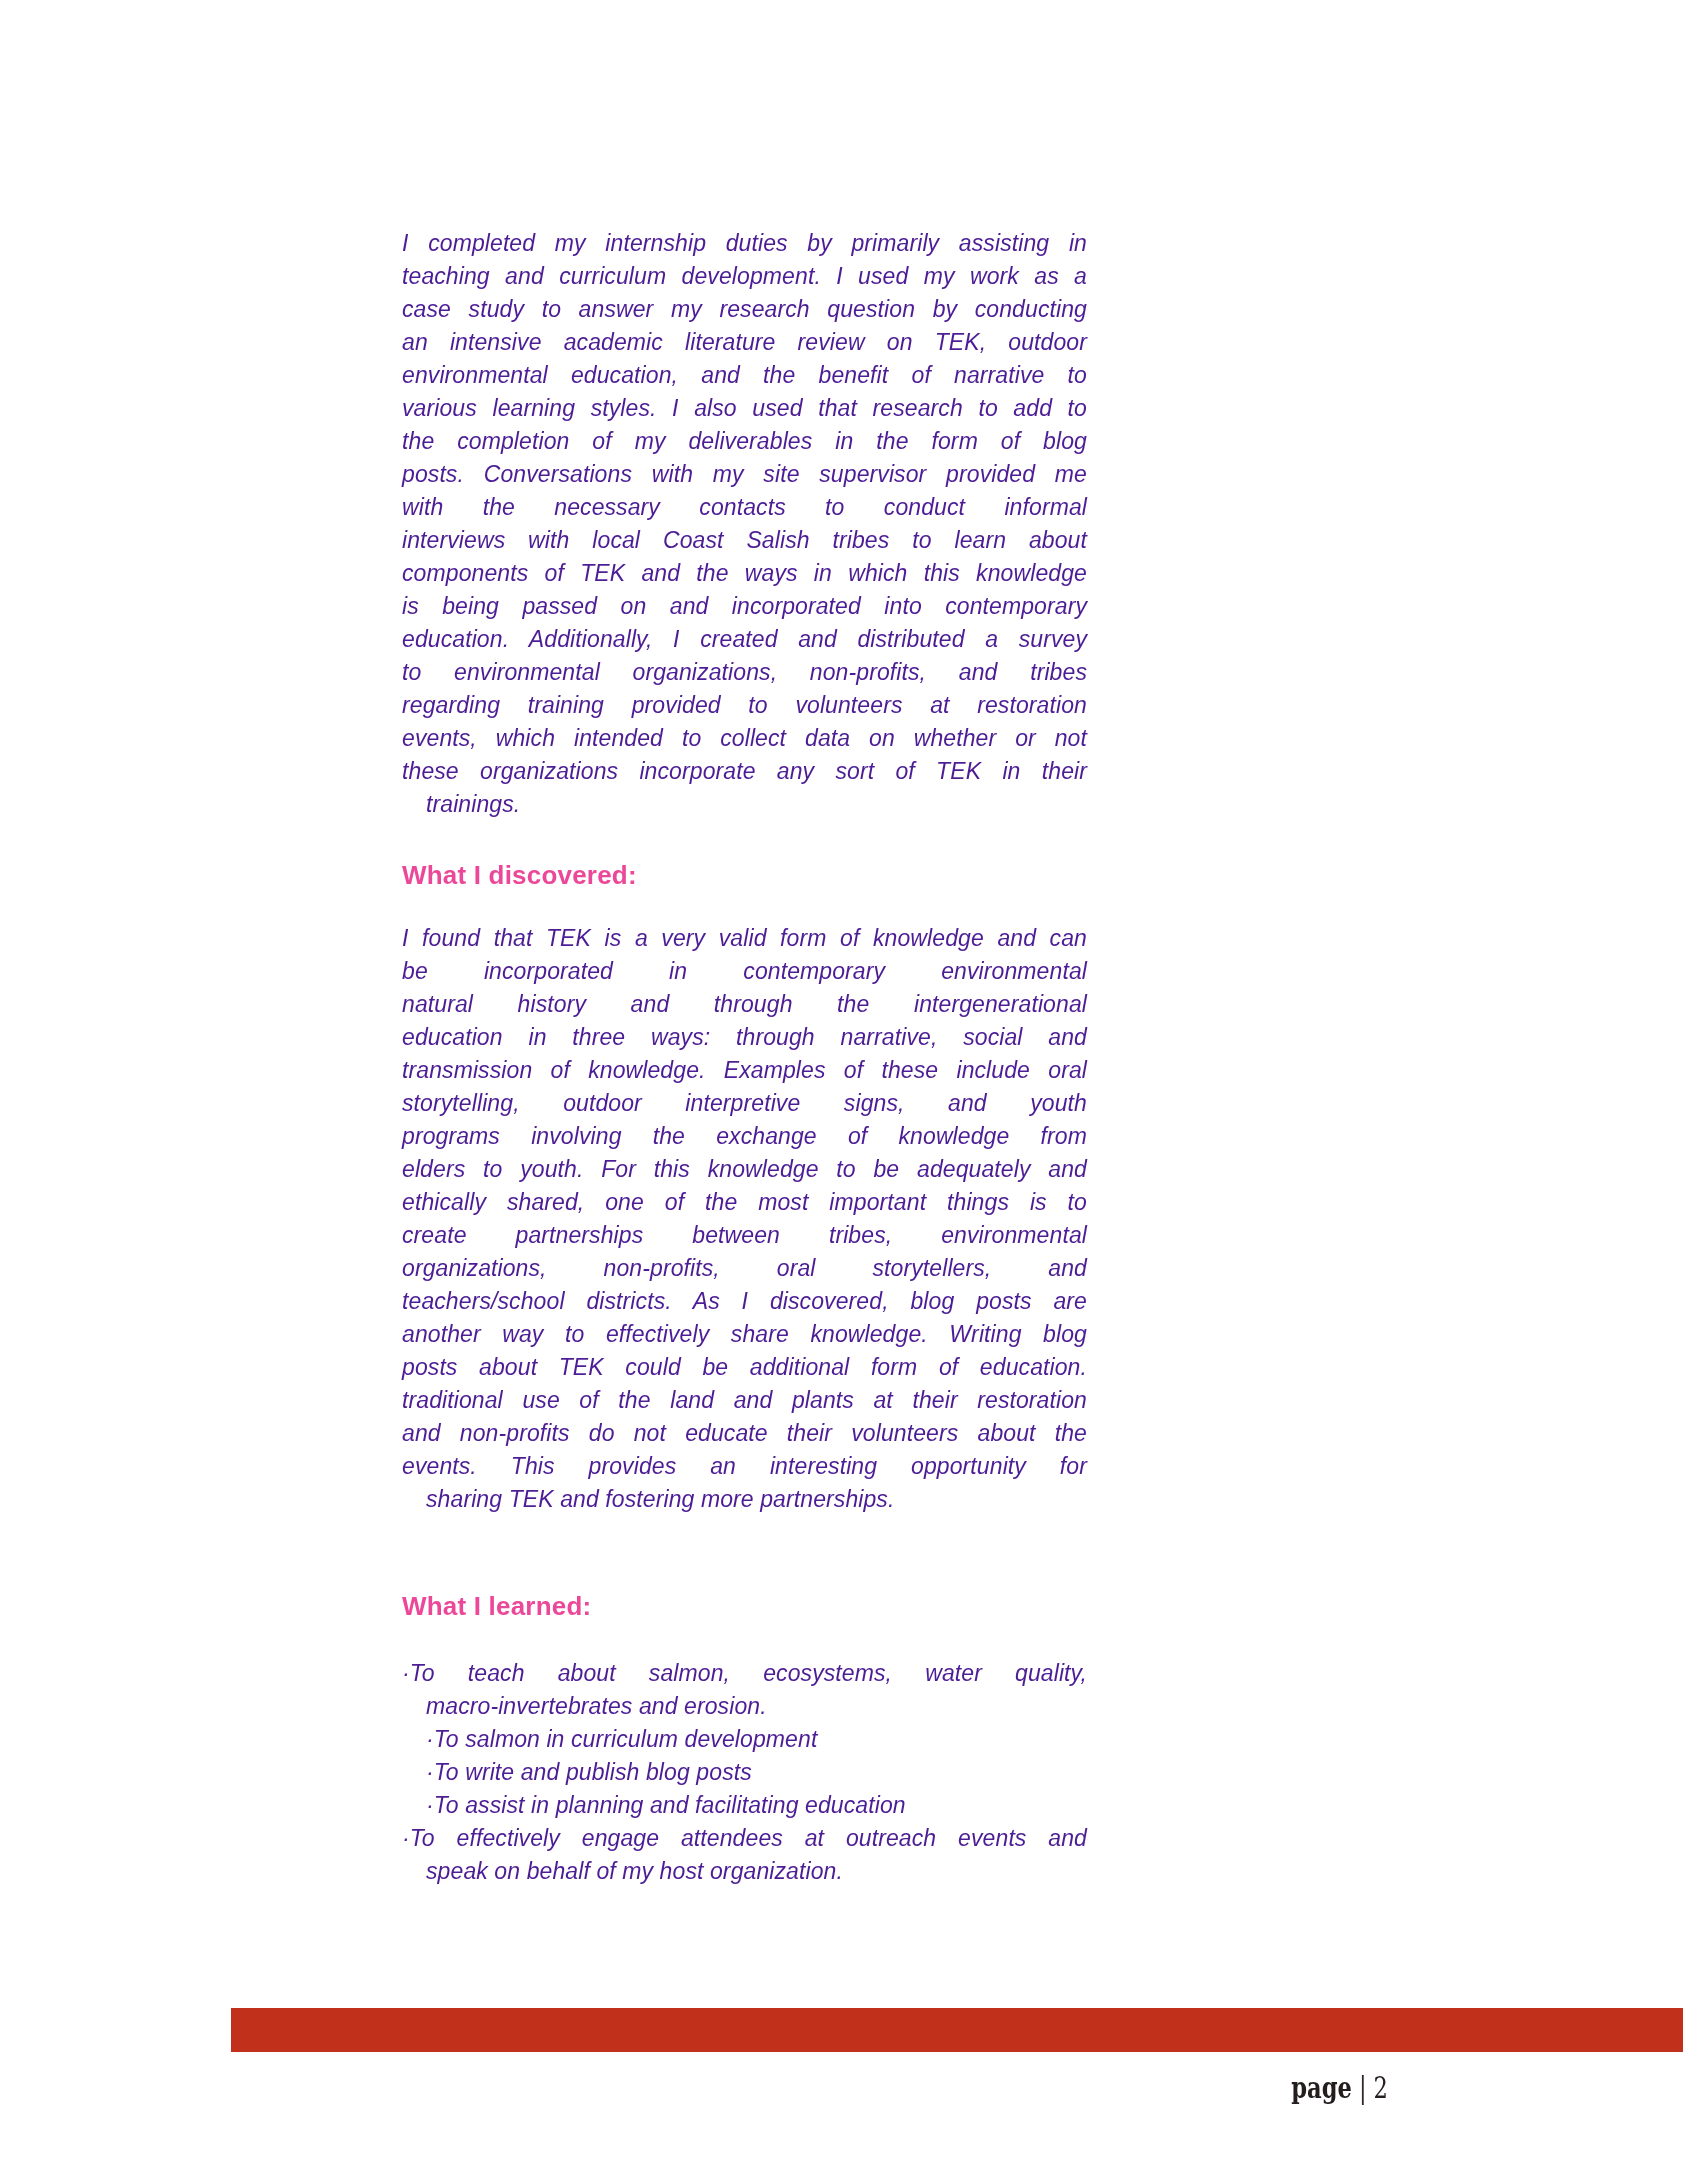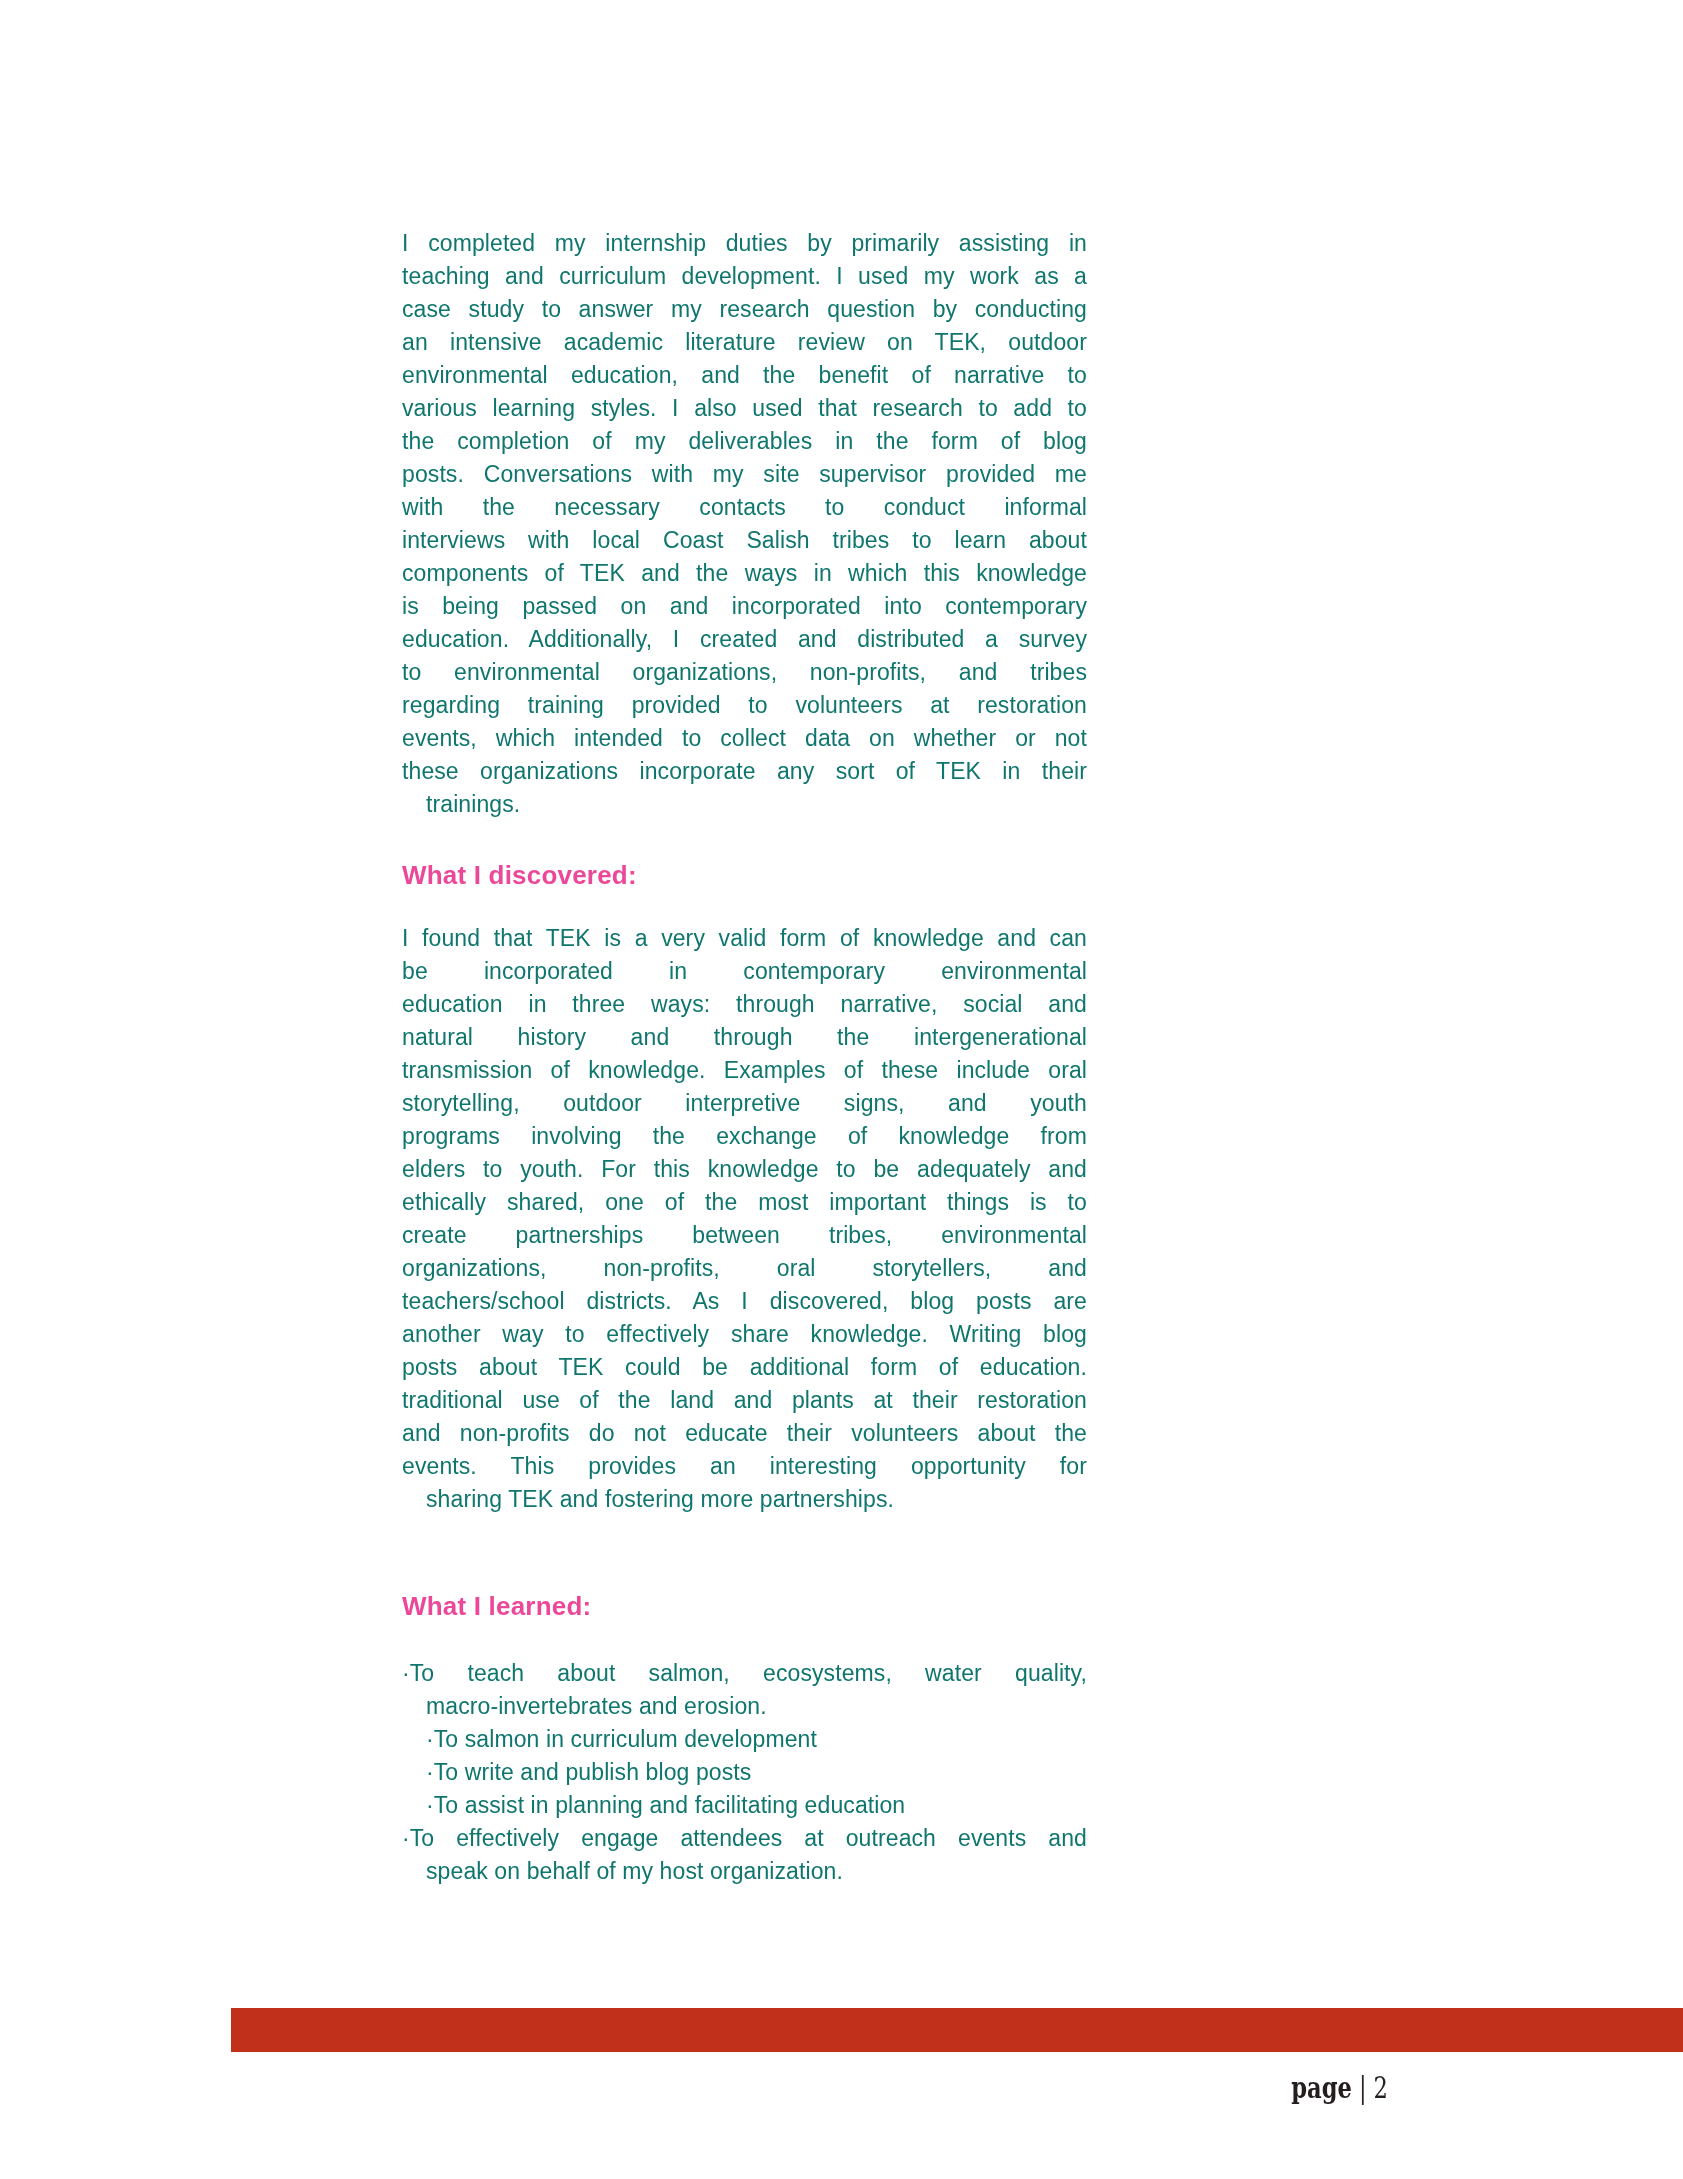--- a/index.html
+++ b/index.html
@@ -10,22 +10,23 @@
     background: #ffffff;
     font-family: "Liberation Sans", sans-serif;
     overflow: hidden;
   }
   .textblock {
     position: absolute;
     left: 402px;
     width: 685px;
     font-size: 23px;
     line-height: 33px;
-    color: #0f766e;
+    color: #4c1d95;
     letter-spacing: 0.1px;
+    font-style: italic;
   }
   .jline { text-align: justify; text-align-last: justify; }
   .jlast { text-align: left;   text-align-last: left; margin-left: 24px; }
   .heading {
     position: absolute;
     left: 402px;
     width: 685px;
     font-size: 26px;
     line-height: 33px;
     font-weight: 700;
@@ -84,22 +85,22 @@
     <div class="jline">events, which intended to collect data on whether or not</div>
     <div class="jline">these organizations incorporate any sort of TEK in their</div>
     <div class="jline jlast">trainings.</div>
   </div>
 
 <div class="heading" id="heading1">What I discovered:</div>
 
 <div class="textblock" id="para2">
     <div class="jline">I found that TEK is a very valid form of knowledge and can</div>
     <div class="jline">be incorporated in contemporary environmental</div>
+    <div class="jline">natural history and through the intergenerational</div>
     <div class="jline">education in three ways: through narrative, social and</div>
-    <div class="jline">natural history and through the intergenerational</div>
     <div class="jline">transmission of knowledge. Examples of these include oral</div>
     <div class="jline">storytelling, outdoor interpretive signs, and youth</div>
     <div class="jline">programs involving the exchange of knowledge from</div>
     <div class="jline">elders to youth. For this knowledge to be adequately and</div>
     <div class="jline">ethically shared, one of the most important things is to</div>
     <div class="jline">create partnerships between tribes, environmental</div>
     <div class="jline">organizations, non-profits, oral storytellers, and</div>
     <div class="jline">teachers/school districts. As I discovered, blog posts are</div>
     <div class="jline">another way to effectively share knowledge. Writing blog</div>
     <div class="jline">posts about TEK could be additional form of education.</div>

